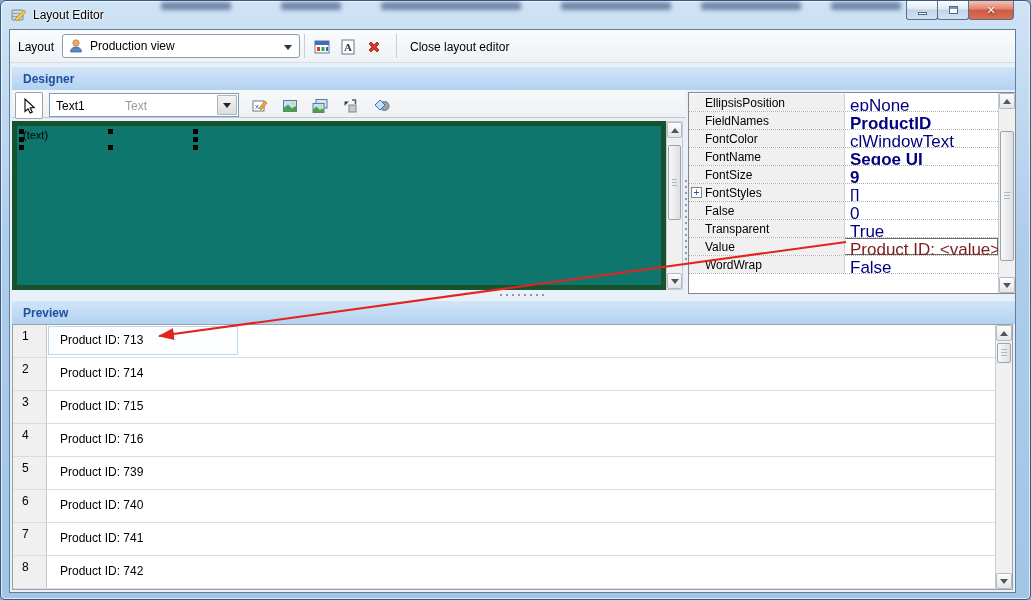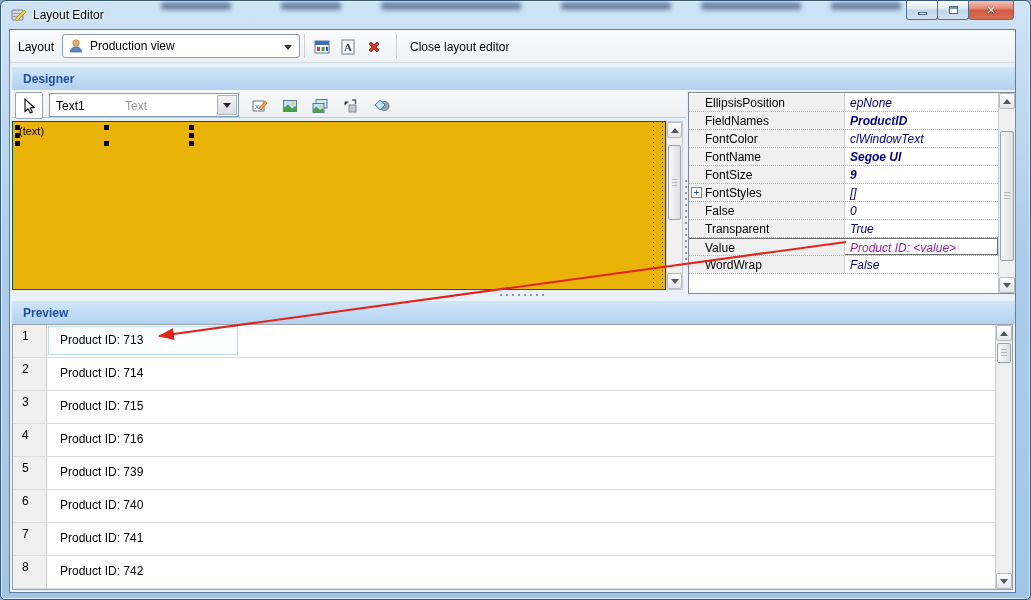--- a/index.html
+++ b/index.html
@@ -56,21 +56,21 @@
     border:1px solid #7f9db9; font-size:12px; }
   .elem-name { position:absolute; left:6px; top:5px; color:#000; }
   .elem-type { position:absolute; left:75px; top:5px; color:#9a9a9a; }
   .elem-drop { position:absolute; right:1px; top:1px; width:20px; height:20px;
     background:linear-gradient(#f4f4f4,#d9dde2); border:1px solid #aab4be; border-radius:1px;
     display:flex; align-items:center; justify-content:center; }
   .elem-drop i { width:0; height:0; border-left:4px solid transparent; border-right:4px solid transparent; border-top:5px solid #222; }
   .dtbtn { position:absolute; top:5px; width:22px; height:22px; display:flex; align-items:center; justify-content:center; }
 
   
-  .canvas { position:absolute; left:2px; top:91px; width:654px; height:169px; background:#eab308; border:1px solid #14532d; }
+  .canvas { position:absolute; left:2px; top:91px; width:654px; height:169px; background:#0f766e; border:5px solid #14532d; }
   .canvas-text { position:absolute; left:6px; top:3px; font-size:11px; color:#000; }
   .handle { position:absolute; width:5px; height:5px; background:#000; }
   .dotline { position:absolute; top:0; bottom:0; width:1px;
     background-image:repeating-linear-gradient(#555 0 1px,transparent 1px 4px); }
 
   
   .sb { position:absolute; background:#f0f0f0; border:1px solid #c8ccd1; }
   .sb-btn { position:absolute; left:0; right:0; height:16px; background:linear-gradient(#fdfdfd,#e3e6ea);
     border:1px solid #b3bac2; border-radius:2px; display:flex; align-items:center; justify-content:center; }
   .tri-u { width:0; height:0; border-left:4px solid transparent; border-right:4px solid transparent; border-bottom:5px solid #4f565e; }
@@ -83,26 +83,26 @@
   
   .vsplit { position:absolute; left:674px; top:150px; width:4px; height:80px;
     background-image:repeating-linear-gradient(#8f979f 0 2px,transparent 2px 6px); background-size:2px 100%; background-repeat:no-repeat; background-position:center; }
   .hsplit { position:absolute; left:490px; top:262px; width:44px; height:5px;
     background-image:repeating-linear-gradient(90deg,#8f979f 0 2px,transparent 2px 6px); background-size:100% 2px; background-repeat:no-repeat; background-position:center; }
 
   
   .propgrid { position:absolute; left:678px; top:62px; width:328px; height:202px; background:#fff; border:1px solid #828790; }
   .prop-rows { position:absolute; left:0; top:1px; right:17px; }
   .prow { position:relative; height:18px; display:flex; border-bottom:1px dotted #b0b0b0; }
-  .prow.sel { box-shadow:inset 0 0 0 1px #6e6e6e;align-items:center; }
+  .prow.sel { box-shadow:inset 0 0 0 1px #6e6e6e; }
   .prow.sel::before { content:""; position:absolute; left:0; top:0; bottom:0; width:3px; background:#6e6e6e; }
   .pname { width:156px; background:#f0f0f0; font-size:12px; color:#000; padding:2px 0 0 16px; border-right:1px solid #cfcfcf; position:relative; }
-  .pval { flex:1; font-size:12px; color:#000080; padding:2px 12px 0 5px; white-space:nowrap; overflow:hidden;font-style:italic; }
+  .pval { flex:1; font-size:17px; color:#000080; padding:2px 12px 0 5px; white-space:nowrap; overflow:hidden; }
   .pval.b { font-weight:bold; }
-  .pval.selv { color:#a21caf; }
+  .pval.selv { color:#7f1d1d; }
   .expand { position:absolute; left:2px; top:3px; width:11px; height:11px; background:#fff; border:1px solid #848484;
     font-size:10px; line-height:9px; text-align:center; color:#1e4fa0; }
 
   
   .preview-body { position:absolute; left:2px; top:294px; width:1001px; height:266px; background:#fff; border:1px solid #9aa0a8; }
   .previewrow { position:relative; height:33px; display:flex; border-bottom:1px solid #dcdcdc; }
   .pr-gutter { width:34px; background:#f0f0f0; border-right:1px solid #c8c8c8; font-size:12px; color:#000; padding:4px 0 0 9px; }
   .pr-content { flex:1; position:relative; }
   .pr-text { position:absolute; left:13px; top:8px; font-size:12px; color:#000; }
   .pr-selbox { position:absolute; left:1px; top:1px; width:190px; height:29px; border:1px solid #b9d7ef; background:#fcfdfe; }

